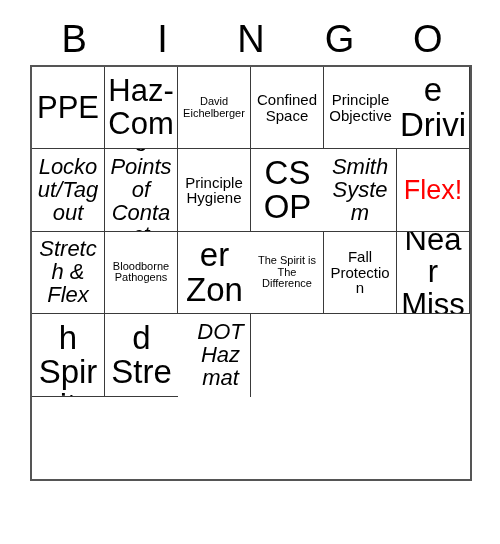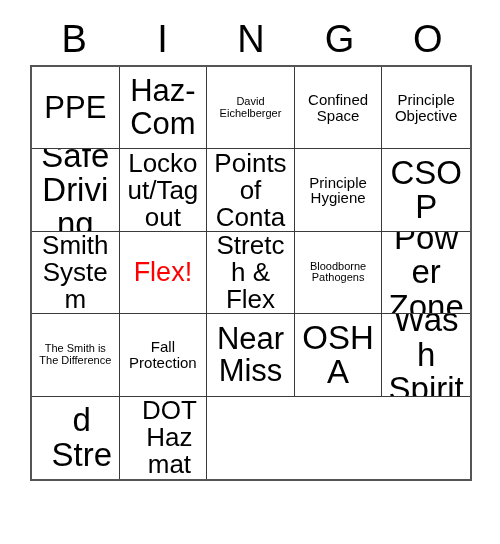--- a/index.html
+++ b/index.html
@@ -44,21 +44,21 @@
   
   #grid {
     position: absolute;
     left: 30px;
     top: 65px;
     width: 442px;
     height: 416px;
     box-sizing: border-box;
     border: 2px solid #555555;
     display: grid;
-    grid-template-columns: repeat(5, 1fr);
+    grid-template-columns: repeat(6, 1fr);
     grid-template-rows: repeat(5, 1fr);
     background: #ffffff;
   }
   .cell {
     box-sizing: border-box;
     border-right: 1px solid #3a3a3a;
     border-bottom: 1px solid #3a3a3a;
     display: flex;
     align-items: center;
     justify-content: center;
@@ -73,21 +73,21 @@
     display: block;
     line-height: 1.04;
     width: 100%;
     word-wrap: break-word;
     overflow-wrap: break-word;
     hyphens: manual;
   }
   
   .fs-xl  .txt { font-size: 31px; }
   .fs-lg  .txt { font-size: 33px; }
-  .fs-md  .txt { font-size: 26px; }
+  .fs-md  .txt { font-size: 22px; font-style: italic; }
   .fs-sm  .txt { font-size: 15px; }
   .fs-xs  .txt { font-size: 11px; }
   .free .txt {
     color: #ff0000;
     font-size: 27px;
   }
 </style>
 </head>
 <body>
 
@@ -141,30 +141,27 @@
       <div class="cell fs-md">
         <span class="txt">Stretch &amp; Flex</span>
       </div>
       <div class="cell fs-xs">
         <span class="txt">Bloodborne Pathogens</span>
       </div>
       <div class="cell fs-lg">
         <span class="txt">Power Zone</span>
       </div>
       <div class="cell fs-xs">
-        <span class="txt">The Smith is The Difference</span>
+        <span class="txt">The Spirit is The Difference</span>
       </div>
       <div class="cell fs-sm">
         <span class="txt">Fall Protection</span>
       </div>
       <div class="cell fs-xl">
         <span class="txt">Near Miss</span>
-      </div>
-      <div class="cell fs-lg">
-        <span class="txt">OSHA</span>
       </div>
       <div class="cell fs-lg">
         <span class="txt">Wash Spirit</span>
       </div>
       <div class="cell fs-lg">
         <span class="txt">Cold Stress</span>
       </div>
       <div class="cell fs-md">
         <span class="txt">DOT Hazmat</span>
       </div>

